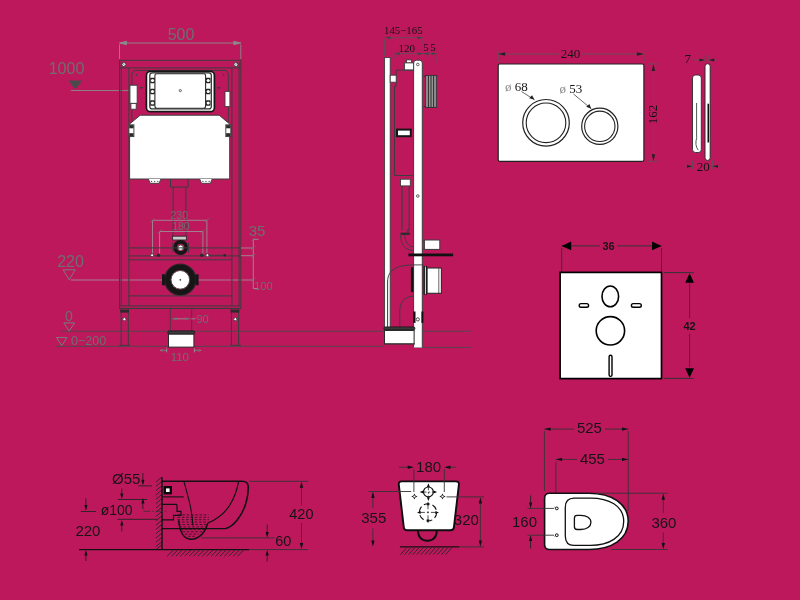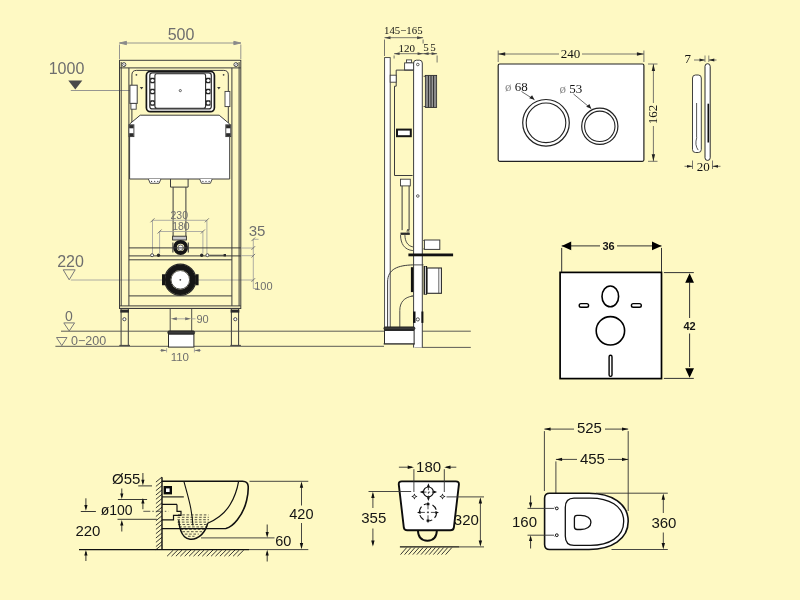--- a/index.html
+++ b/index.html
@@ -1,16 +1,16 @@
 <!DOCTYPE html>
 <html><head>
 <meta charset="utf-8">
 <style>
   html,body{margin:0;padding:0;background:#ffffff;}
-  .page{width:800px;height:600px;position:relative;background:#fef9c3;overflow:hidden;}
+  .page{width:800px;height:600px;position:relative;background:#be185d;overflow:hidden;}
   svg{position:absolute;top:0;left:0;}
   text{font-family:"Liberation Sans",sans-serif;}
   .ser{font-family:"Liberation Serif",serif;}
   .gdim{fill:#6e6e6e;}
   .kdim{fill:#141414;}
 </style>
 </head>
 <body>
 <div class="page">
 <svg width="800" height="600" viewBox="0 0 800 600">

